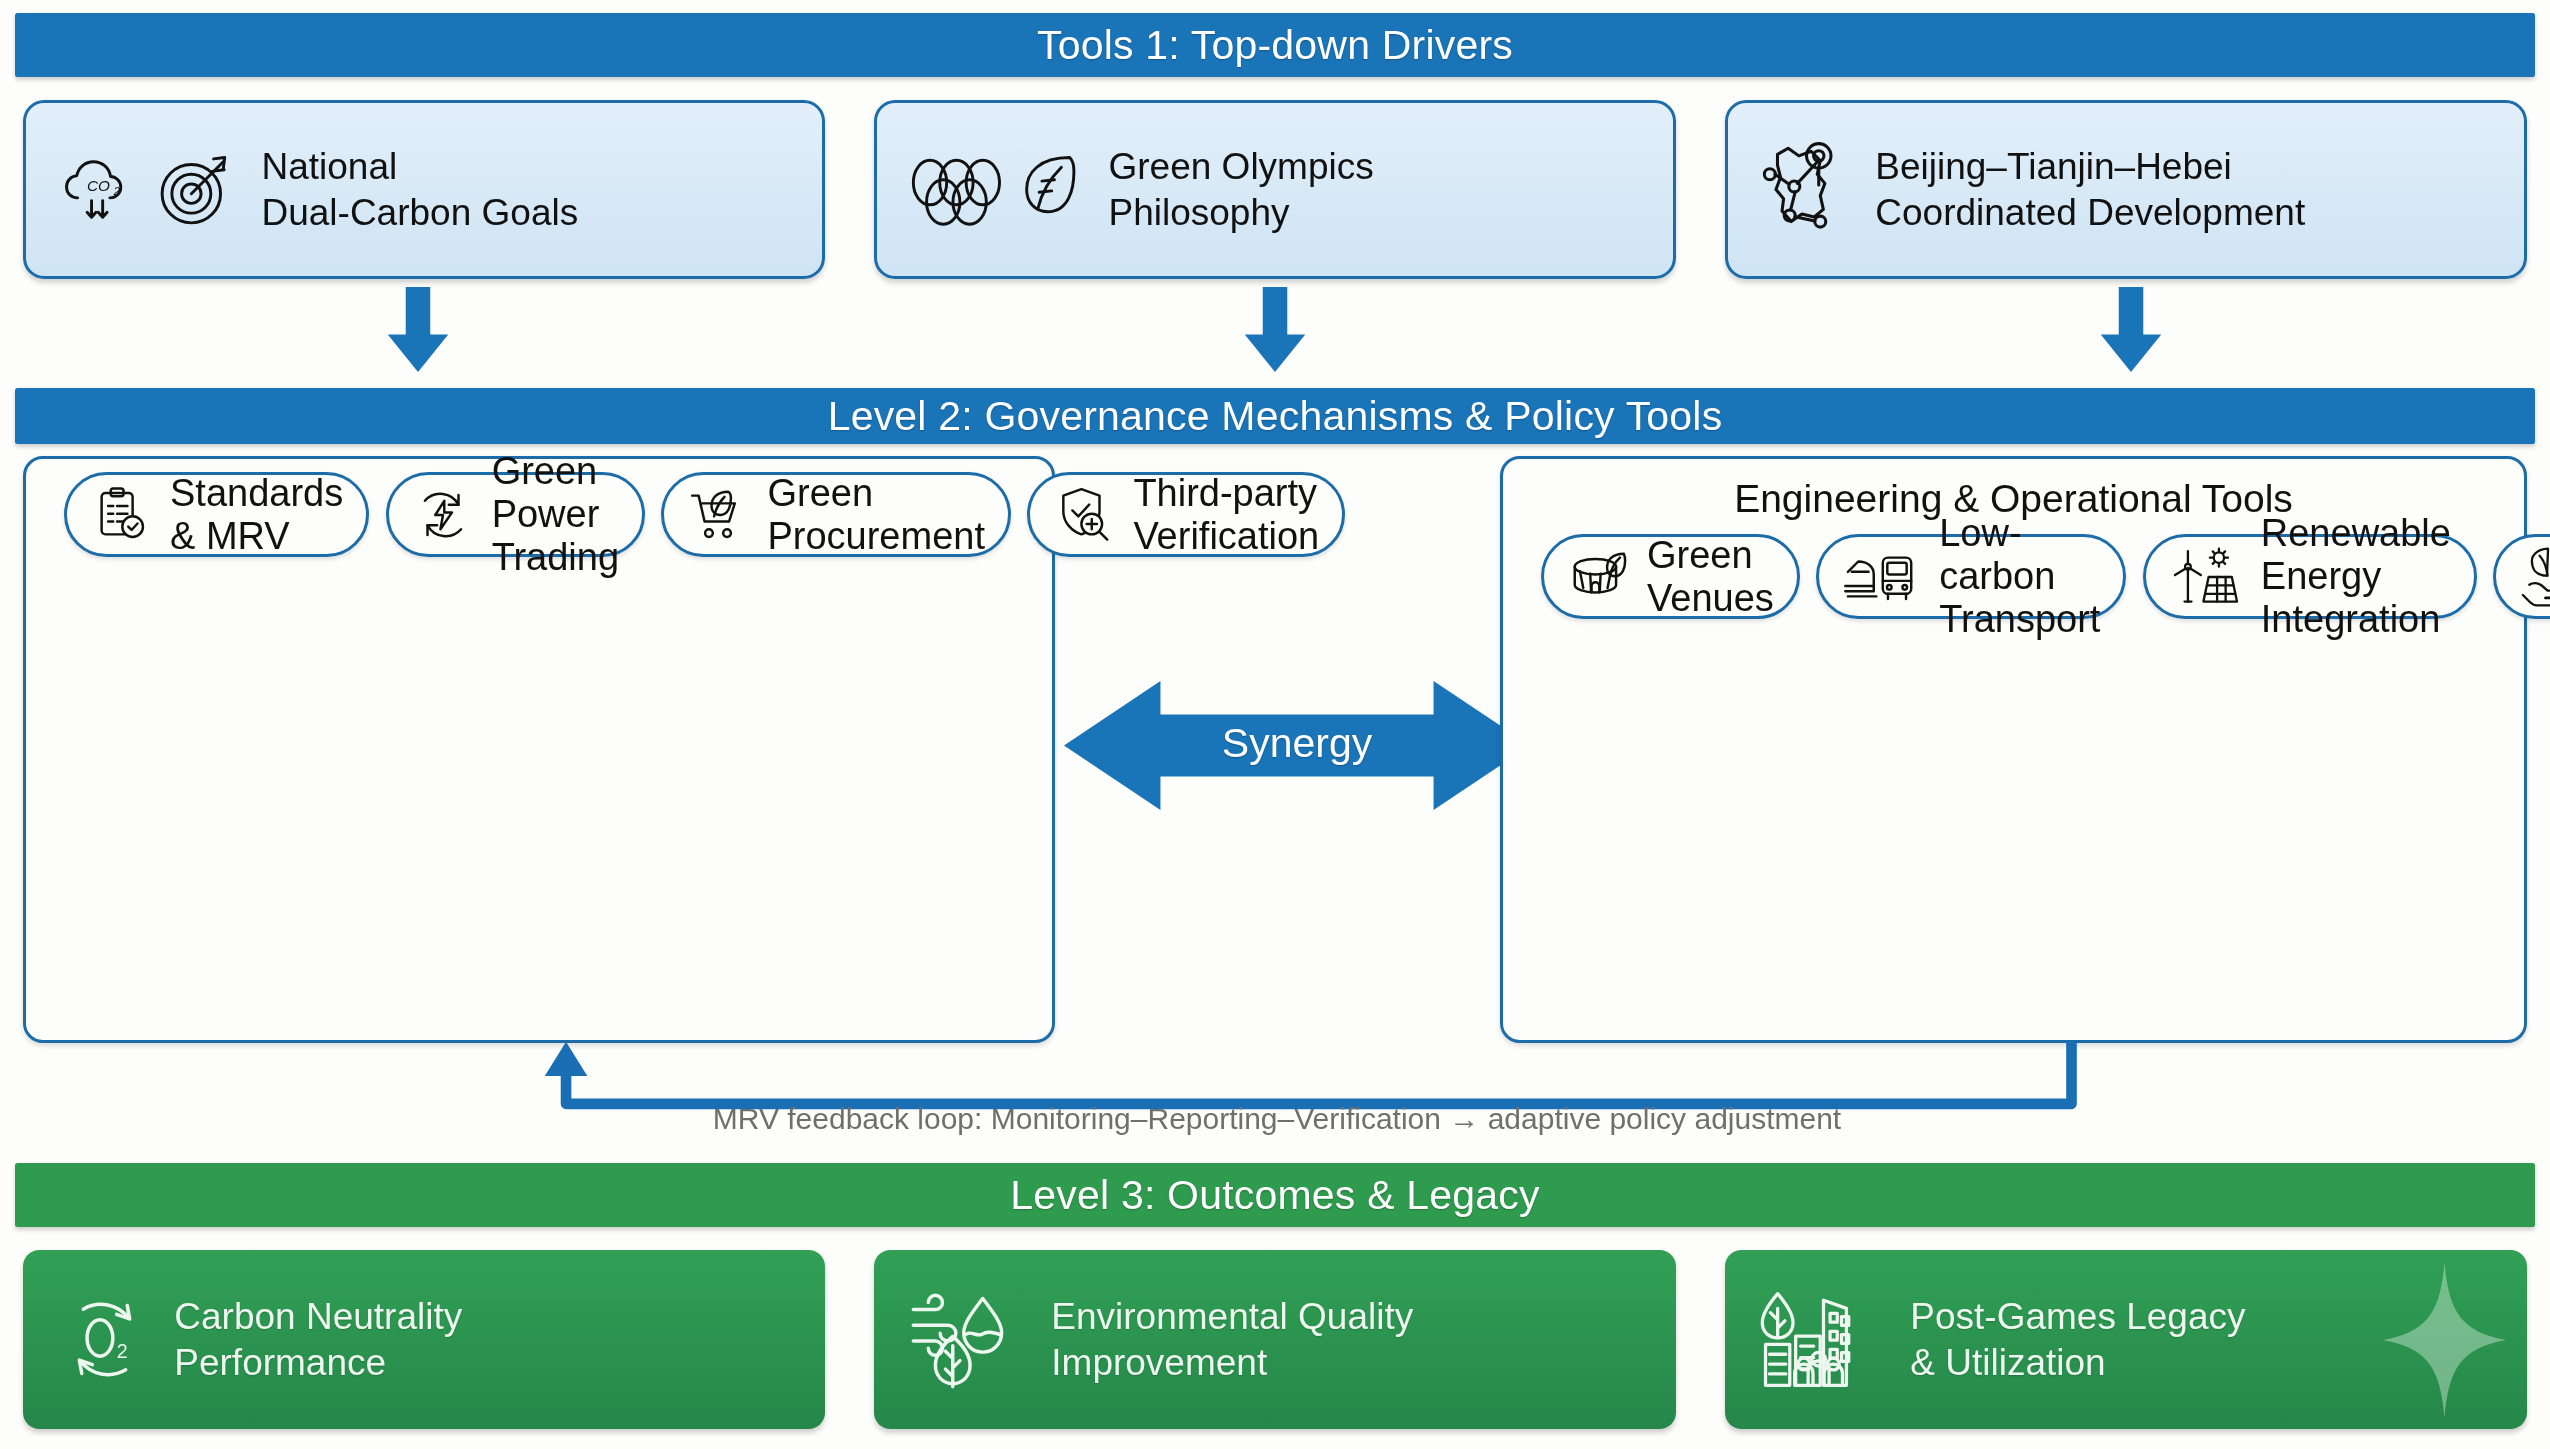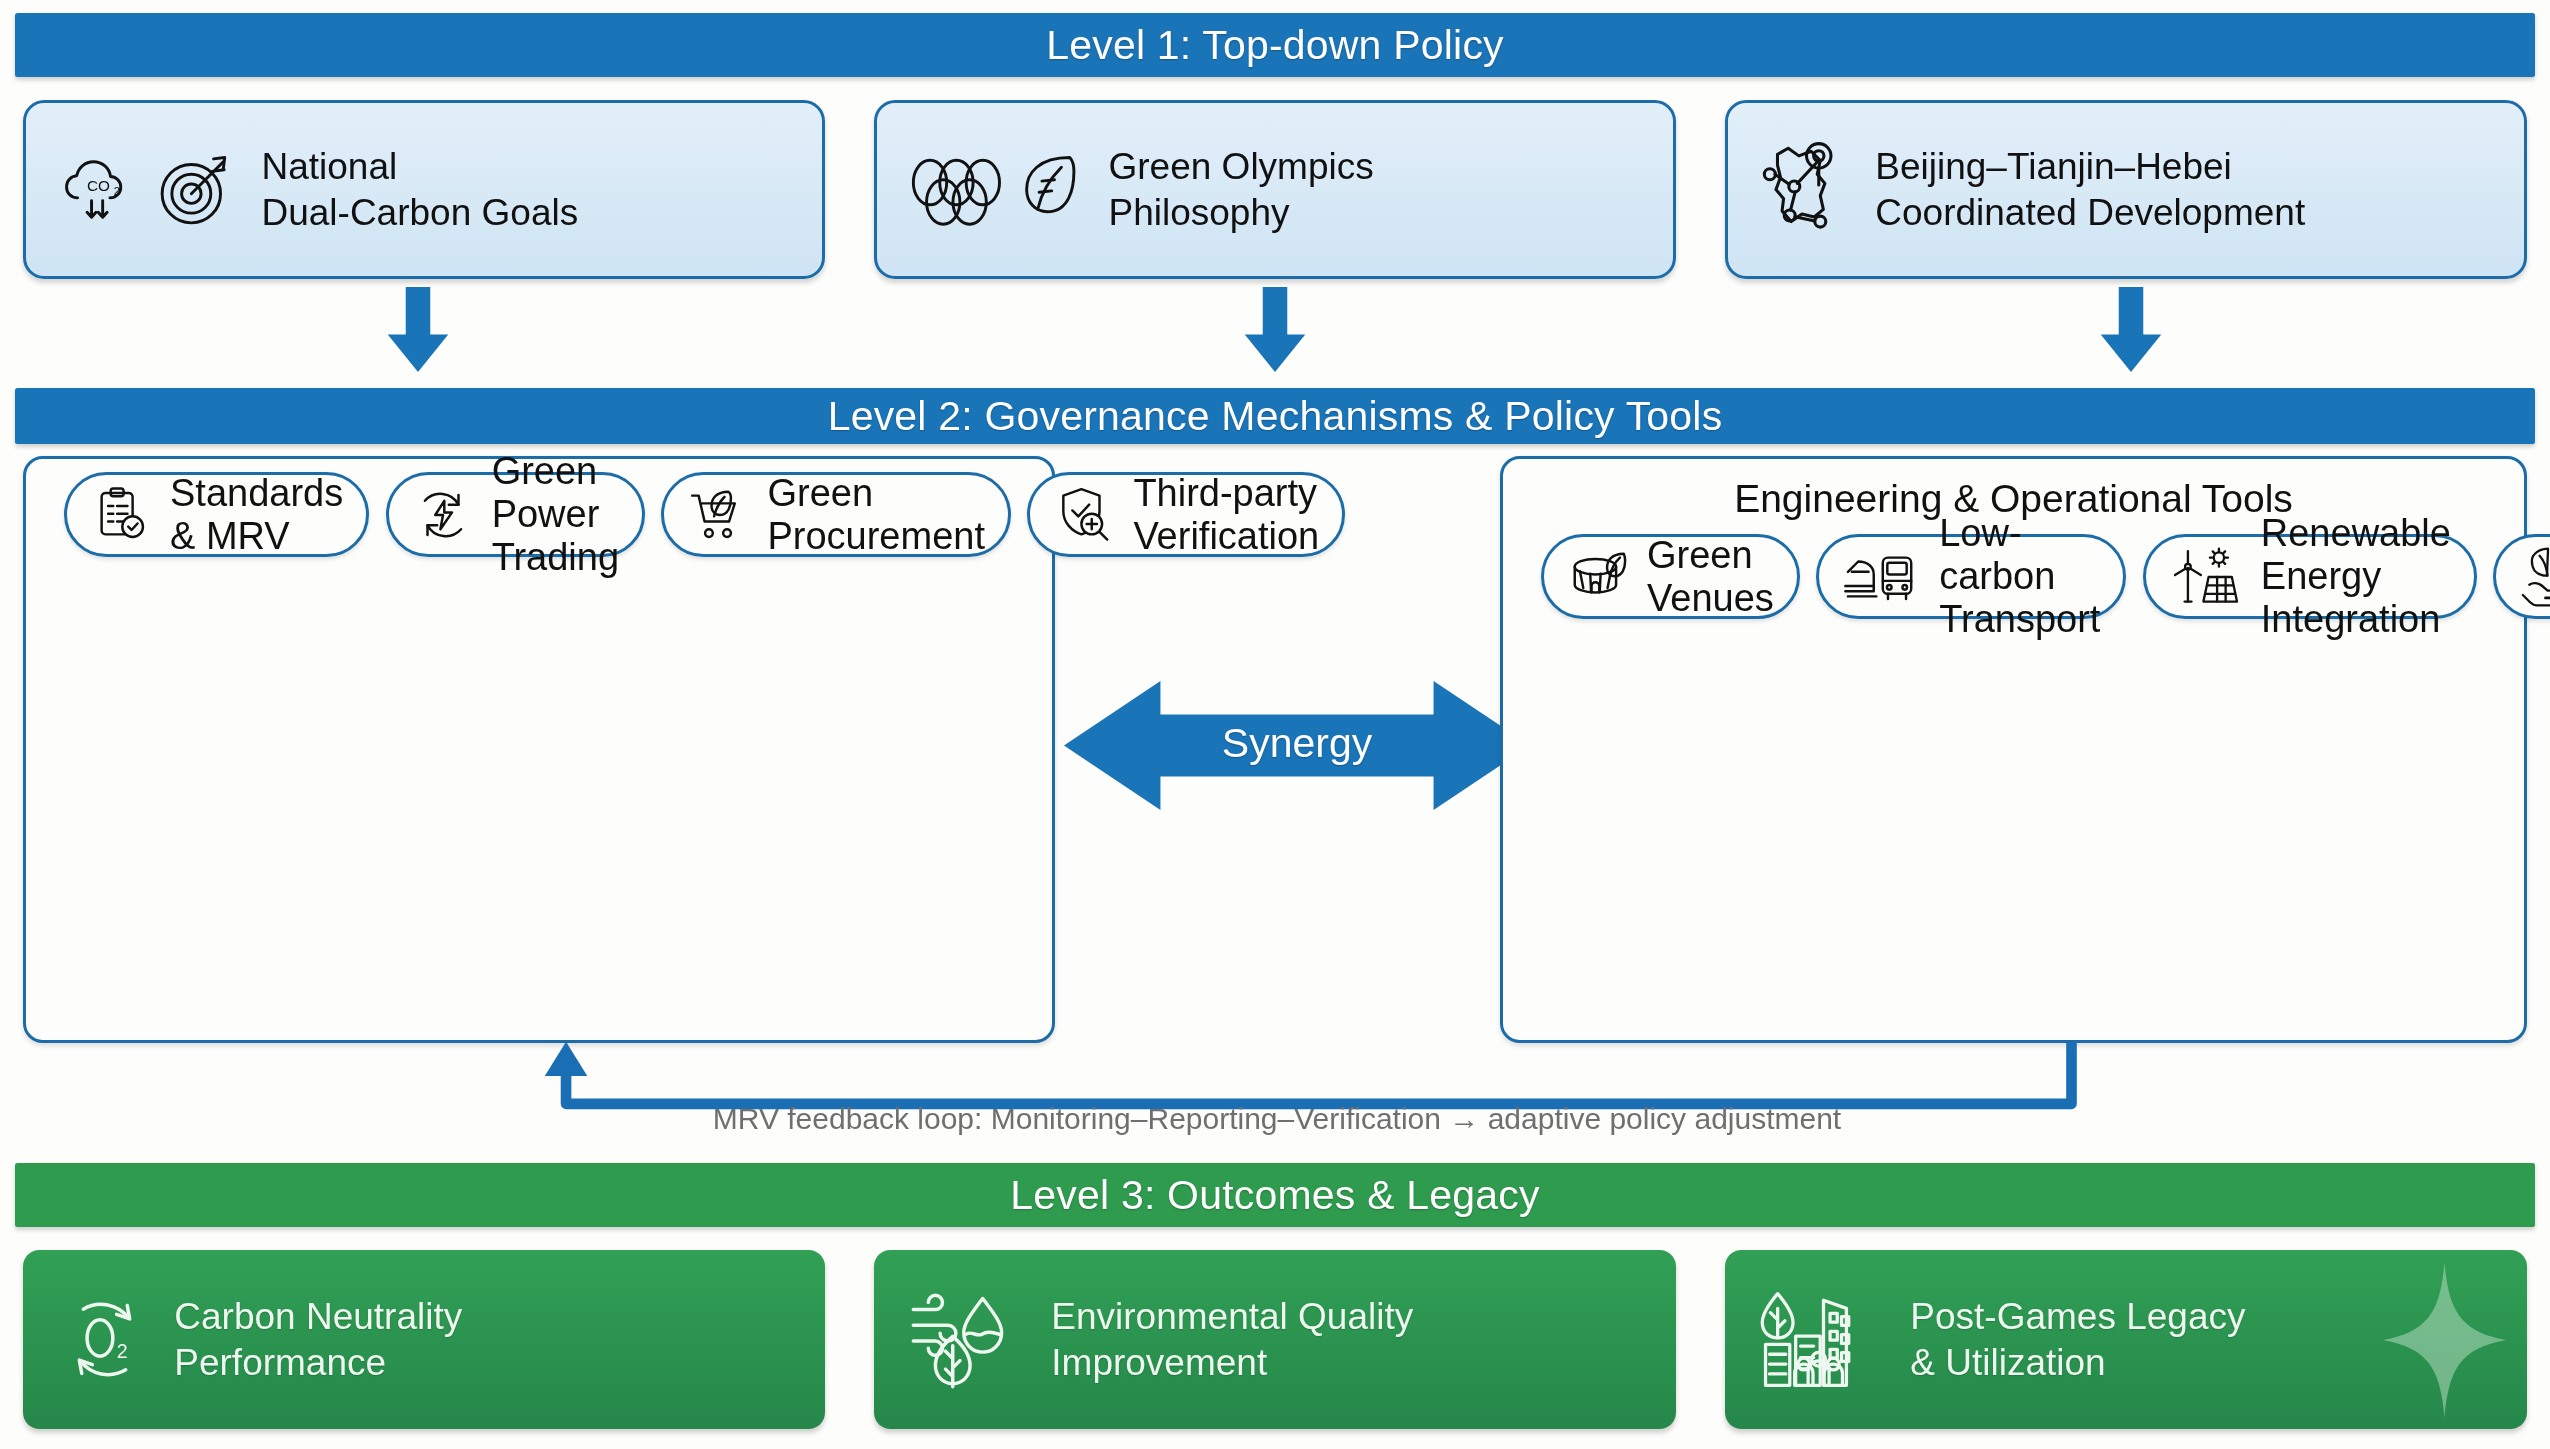--- a/index.html
+++ b/index.html
@@ -28,21 +28,21 @@
 
   
   .drivers{position:absolute;top:100px;left:23px;right:23px;height:179px;display:flex;gap:49px;}
   .driver{
     flex:1;display:flex;align-items:center;gap:21.3px;
     background:linear-gradient(180deg,#e2eff9 0%,#cfe4f4 100%);
     border:3.3px solid #1b6ca8;border-radius:21.3px;
     padding:0 28px;box-sizing:border-box;
     box-shadow:0 3.3px 5.7px rgba(0,0,0,.16);
   }
-  .driver .icons{display:flex;align-items:center;gap:8.2px;flex:0 0 auto;}
+  .driver .icons{display:flex;align-items:center;gap:8.2px;flex:0 0 auto;font-style:italic;}
   .driver .txt{font-size:37px;line-height:1.24;color:#111;white-space:pre-line;}
 
   
   .downarrow{position:absolute;width:74px;height:85px;}
 
   
   .lvl2{position:absolute;top:456px;left:23px;right:23px;height:591px;}
   .panel{
     position:absolute;top:0;height:587px;
     background:#fdfdfb;border:3.3px solid #1b6ca8;border-radius:19.7px;
@@ -90,21 +90,21 @@
                 text-shadow:0 0.8px 1.6px rgba(0,0,0,.18);}
   .sparkle{position:absolute;right:21.3px;top:50%;transform:translateY(-50%);opacity:.45;}
   svg{display:block;}
 </style>
 </head>
 <body>
 
 <div class="page">
 
   <div class="band band-blue" id="band1">
-    <span>Level 1: Top-down Policy</span>
+    <span>Tools 1: Top-down Drivers</span>
   </div>
 
   <div class="drivers">
 
     <div class="driver">
       <div class="icons">
         <span>
           <svg width="89" height="89" viewBox="0 0 64 64" fill="none" stroke="#111" stroke-width="2.1" stroke-linecap="round" stroke-linejoin="round">
             <path d="M17 38c-5 0-8-3.6-8-8 0-4.3 3.2-7.6 7.3-7.9C17.6 16 22.5 12 28.4 12c6.3 0 11.5 4.6 12.2 10.6 4.3.2 7.4 3.6 7.4 7.7 0 4.3-3.3 7.7-7.8 7.7"></path>
             <text x="32" y="33" font-size="11" font-family="Liberation Sans, sans-serif" stroke="none" fill="#111" text-anchor="middle">CO</text>

